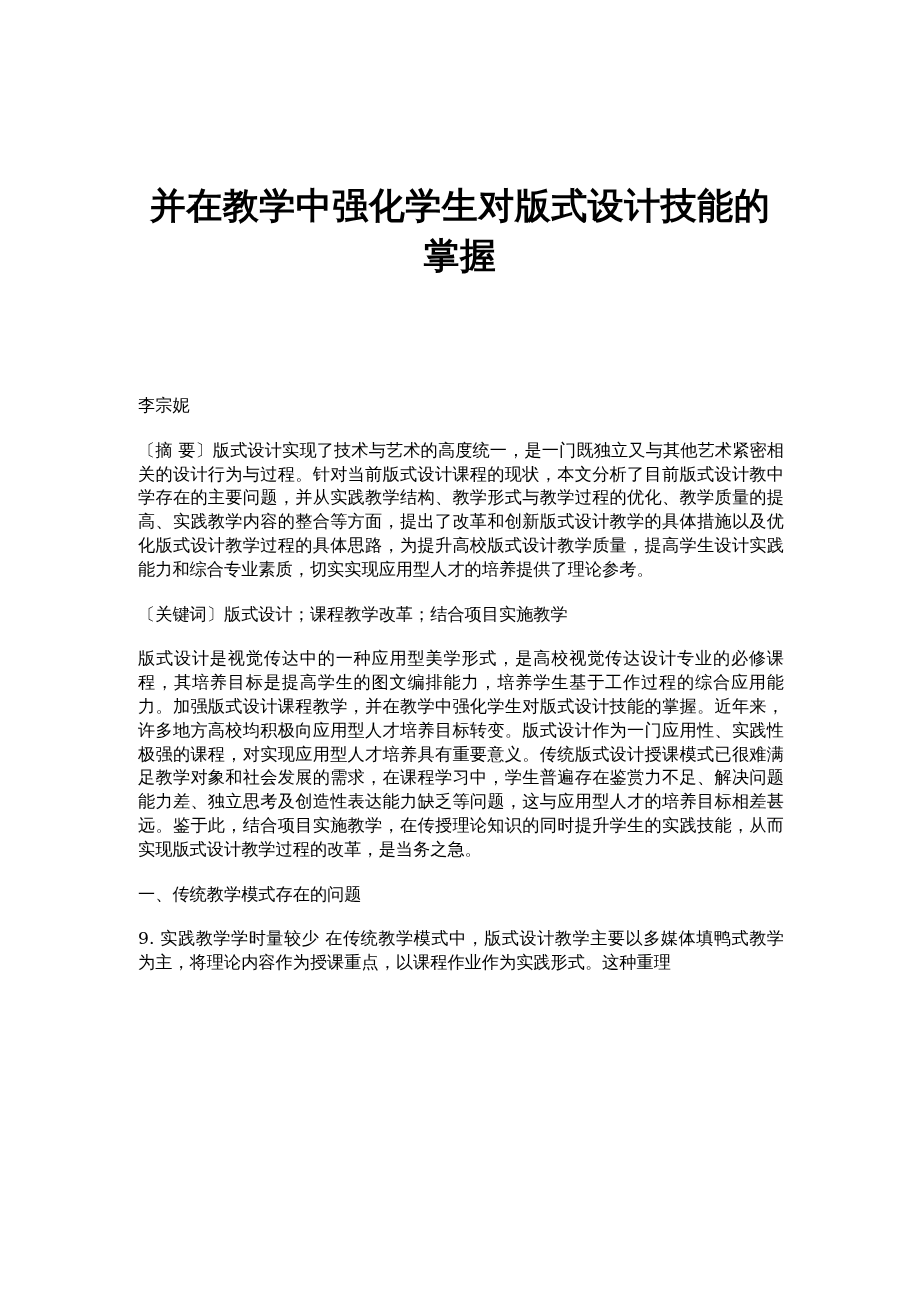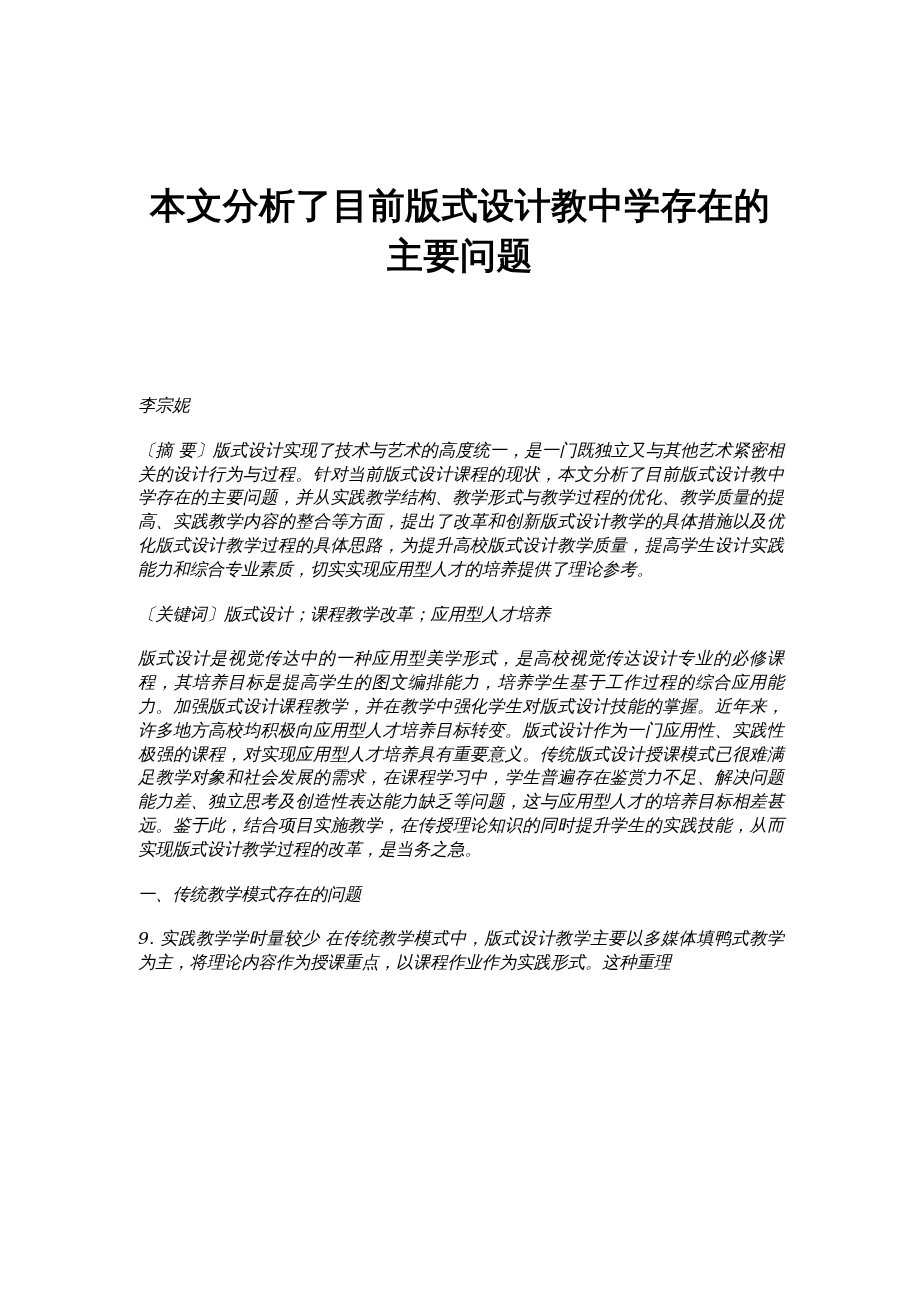--- a/index.html
+++ b/index.html
@@ -36,39 +36,38 @@
       margin: 0;
       letter-spacing: 0.5px;
     }
     .body {
       position: absolute;
       left: 138px;
       top: 394px;
       width: 646px;
       font-size: 17.2px;
       line-height: 23.8px;
-      font-style: italic;
     }
     .body p {
       margin: 0 0 21px 0;
       text-align: justify;
       text-justify: inter-character;
       word-break: break-all;
     }
     .body p.author {
       margin-bottom: 21px;
     }
   </style>
 </head>
 <body>
 
 <div class="page">
-  <h1 class="title">本文分析了目前版式设计教中学存在的主要问题</h1>
+  <h1 class="title">并在教学中强化学生对版式设计技能的掌握</h1>
 
   <div class="body">
     <p class="author">李宗妮</p>
     <p>〔摘 要〕版式设计实现了技术与艺术的高度统一，是一门既独立又与其他艺术紧密相关的设计行为与过程。针对当前版式设计课程的现状，本文分析了目前版式设计教中学存在的主要问题，并从实践教学结构、教学形式与教学过程的优化、教学质量的提高、实践教学内容的整合等方面，提出了改革和创新版式设计教学的具体措施以及优化版式设计教学过程的具体思路，为提升高校版式设计教学质量，提高学生设计实践能力和综合专业素质，切实实现应用型人才的培养提供了理论参考。</p>
-    <p>〔关键词〕版式设计；课程教学改革；应用型人才培养</p>
+    <p>〔关键词〕版式设计；课程教学改革；结合项目实施教学</p>
     <p>版式设计是视觉传达中的一种应用型美学形式，是高校视觉传达设计专业的必修课程，其培养目标是提高学生的图文编排能力，培养学生基于工作过程的综合应用能力。加强版式设计课程教学，并在教学中强化学生对版式设计技能的掌握。近年来，许多地方高校均积极向应用型人才培养目标转变。版式设计作为一门应用性、实践性极强的课程，对实现应用型人才培养具有重要意义。传统版式设计授课模式已很难满足教学对象和社会发展的需求，在课程学习中，学生普遍存在鉴赏力不足、解决问题能力差、独立思考及创造性表达能力缺乏等问题，这与应用型人才的培养目标相差甚远。鉴于此，结合项目实施教学，在传授理论知识的同时提升学生的实践技能，从而实现版式设计教学过程的改革，是当务之急。</p>
     <p>一、传统教学模式存在的问题</p>
     <p>9. 实践教学学时量较少 在传统教学模式中，版式设计教学主要以多媒体填鸭式教学为主，将理论内容作为授课重点，以课程作业作为实践形式。这种重理</p>
   </div>
 </div>
 
 </body></html>

